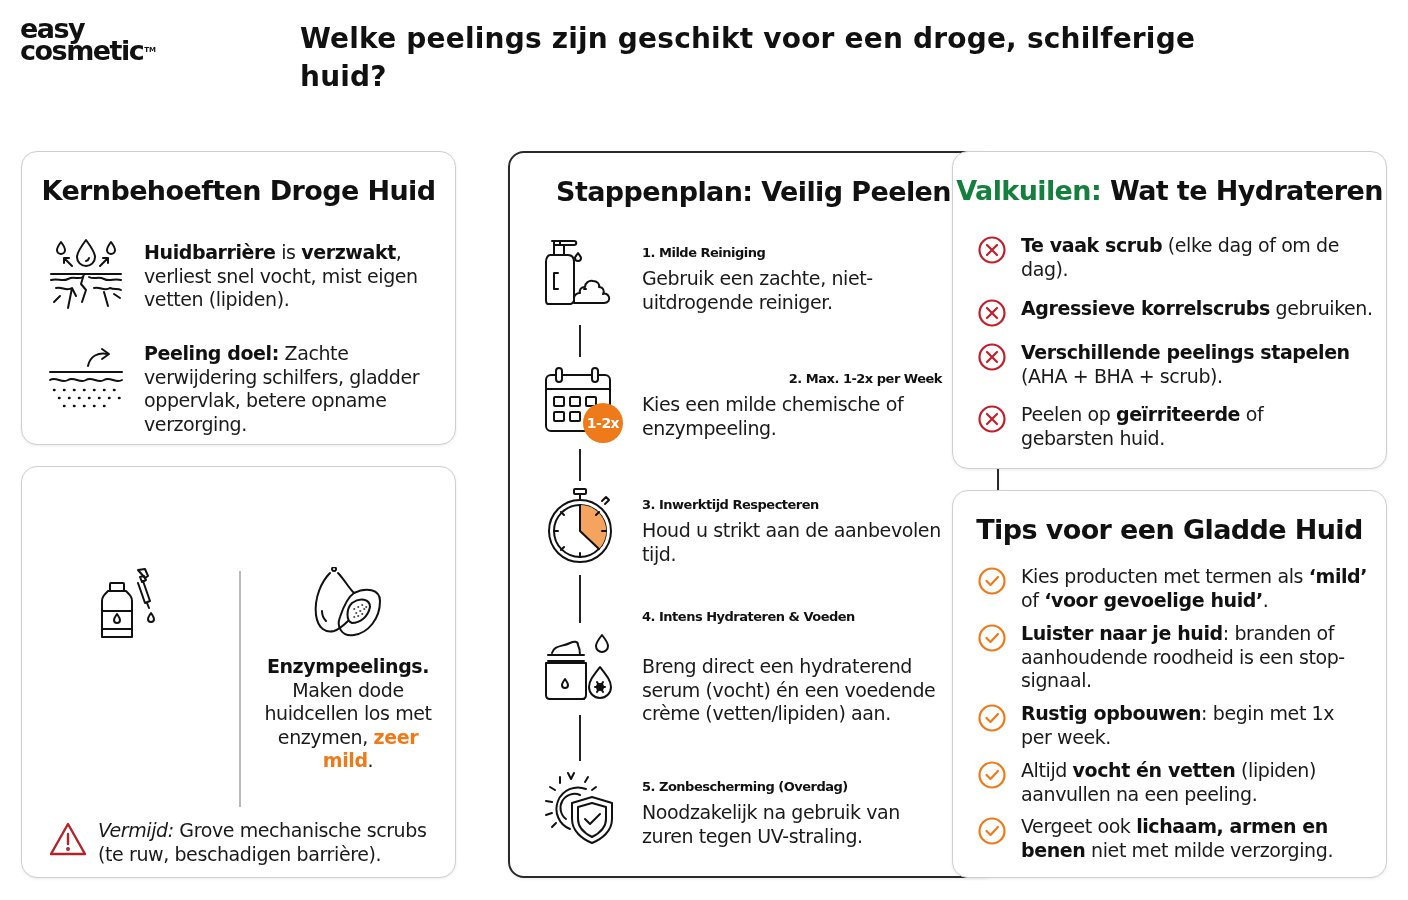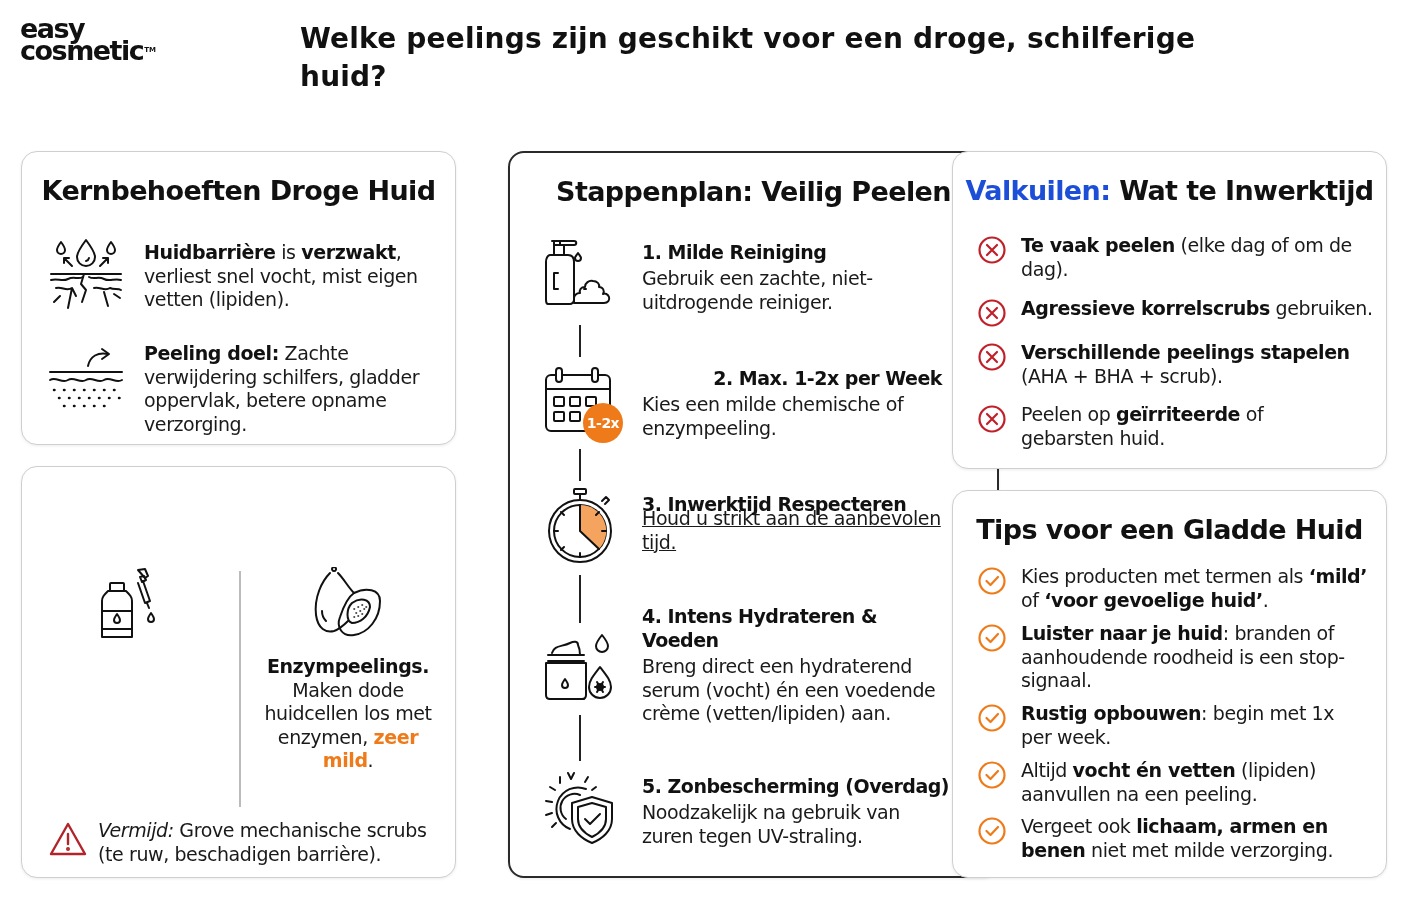--- a/index.html
+++ b/index.html
@@ -9,21 +9,21 @@
   .logo { position: absolute; left: 20px; top: 18px; width: 160px; line-height: 0.82; }
   .logo .l1, .logo .l2 { font-family: "DejaVu Sans", sans-serif; font-weight: bold; font-size: 27px; letter-spacing: -1.5px; color: #111; display: block; }
   .logo .tm { font-size: 7px; letter-spacing: 0; vertical-align: top; position: relative; top: 8px; margin-left: 1px; }
 
   .page-title { position: absolute; left: 300px; top: 20px; width: 900px; font-family: "DejaVu Sans", sans-serif; font-weight: bold; font-size: 28px; line-height: 38px; color: #111; letter-spacing: 0.2px; }
 
   .card { position: absolute; background: #fff; border: 1.5px solid #cfcfcf; border-radius: 16px; box-shadow: 0 1px 3px rgba(0,0,0,0.08); }
   .card.dark { border: 2px solid #2a2a2a; }
 
   .card-title { font-family: "DejaVu Sans", sans-serif; font-weight: bold; font-size: 27px; line-height: 33px; text-align: center; color: #111; letter-spacing: -0.6px; }
-  .red { color: #1d4ed8; }
+  .red { color: #15803d; }
   .orange { color: #ef7a1a; font-weight: bold; }
 
   .txt { font-family: "DejaVu Sans", sans-serif; font-size: 19px; line-height: 23.5px; color: #1a1a1a; letter-spacing: -0.4px; }
   .txt b { font-weight: bold; color: #111; }
 
   
   #c1 { left: 21px; top: 151px; width: 435px; height: 294px; }
   #c1 .card-title { margin-top: 22px; }
   .need-row { position: absolute; left: 24px; display: flex; }
   .need-row .ico { width: 80px; height: 80px; }
@@ -37,21 +37,21 @@
   .divider-v { position: absolute; left: 217px; top: 104px; width: 1.5px; height: 236px; background: #bbb; }
   .avoid-row { position: absolute; left: 26px; top: 352px; }
   .avoid-row .txt { position: absolute; left: 50px; top: 0; width: 340px; }
   .avoid-row .txt i { font-style: italic; }
 
   
   #c3 { left: 480px; top: 151px; width: 491px; height: 727px; margin-left: 28px; }
   #c3 .card-title { margin-top: 22px; }
   .step { position: absolute; left: 0; width: 449px; }
   .step .ico { position: absolute; left: 30px; width: 80px; height: 80px; }
-  .step .step-title { position: absolute; left: 132px; font-family: "DejaVu Sans", sans-serif; font-weight: bold; font-size: 19px; line-height: 23.5px; color: #111; letter-spacing: -0.5px; width: 300px; }
+  .step .step-title { position: absolute; left: 132px; font-family: "DejaVu Sans", sans-serif; font-weight: bold; font-size: 13px; line-height: 23.5px; color: #111; letter-spacing: -0.5px; width: 300px; }
   .step .txt { position: absolute; left: 132px; width: 305px; }
   .connector { position: absolute; left: 69px; width: 1.5px; background: #222; }
 
   
   #c4 { left: 952px; top: 151px; width: 435px; height: 318px; }
   #c4 .card-title { margin-top: 22px; }
   .pit-row { position: absolute; left: 24px; }
   .pit-row .ico { position: absolute; left: 0; top: 1px; width: 30px; height: 30px; }
   .pit-row .txt { position: absolute; left: 44px; width: 360px; }
 
@@ -214,21 +214,21 @@
         <path d="M40 7 v5"></path>
         <path d="M62 14 l4 -4 l3 3 l-4 4"></path>
         <circle cx="40" cy="44" r="31"></circle>
         <circle cx="40" cy="44" r="26"></circle>
         <path d="M40 44 L40 18 A26 26 0 0 1 59 62 Z" fill="#f4a45e" stroke="none"></path>
         <path d="M40 18 V44 L59 62"></path>
         <path d="M40 18 v4 M40 66 v4 M14 44 h4 M62 44 h4 M21 25 l3 3 M59 25 l-3 3 M21 63 l3 -3"></path>
       </svg>
     </div>
     <div class="step-title" style="top:6px;">3. Inwerktijd Respecteren</div>
-    <p class="txt" style="top:20px;text-decoration:underline;">Houd u strikt aan de aanbevolen tijd.</p>
+    <p class="txt" style="top:32px;">Houd u strikt aan de aanbevolen tijd.</p>
   </div>
 
   <div class="connector" style="top:422px; height:48px;"></div>
 
   <div class="step" style="top:452px;">
     <div class="ico" style="top:28px;">
       <svg width="80" height="80" viewBox="0 0 80 80" fill="none" stroke="#111" stroke-width="2" stroke-linecap="round" stroke-linejoin="round">
         <path d="M12 20 C14 12 22 14 30 10 C34 8 38 8 38 12 C40 16 40 20 40 22"></path>
         <path d="M8 22 h36 M8 28 h36"></path>
         <path d="M6 30 h40 v32 c0 3-2 4-4 4 h-32 c-2 0-4-1-4-4z"></path>
@@ -256,30 +256,30 @@
         <path d="M52 34 L66 38 V50 C66 58 60 64 52 68 C44 64 38 58 38 50 V38 Z"></path>
         <path d="M45 50 L50 55 L60 45"></path>
       </svg>
     </div>
     <div class="step-title" style="top:6px; width:310px;">5. Zonbescherming (Overdag)</div>
     <p class="txt" style="top:32px;">Noodzakelijk na gebruik van zuren tegen UV-straling.</p>
   </div>
 </section>
 
 <section class="card" id="c4">
-  <h2 class="card-title"><span class="red">Valkuilen:</span><span> Wat te Inwerktijd</span></h2>
+  <h2 class="card-title"><span class="red">Valkuilen:</span><span> Wat te Hydrateren</span></h2>
 
   <div class="pit-row" style="top:82px;">
     <div class="ico">
       <svg width="30" height="30" viewBox="0 0 30 30" fill="none" stroke="#c0202a" stroke-width="2.2" stroke-linecap="round">
           <circle cx="15" cy="15" r="12.5"></circle>
           <path d="M10 10 L20 20 M20 10 L10 20"></path>
         </svg>
     </div>
-    <p class="txt"><b>Te vaak peelen</b><span> (elke dag of om de dag).</span></p>
+    <p class="txt"><b>Te vaak scrub</b><span> (elke dag of om de dag).</span></p>
   </div>
 
   <div class="pit-row" style="top:145px;">
     <div class="ico">
       <svg width="30" height="30" viewBox="0 0 30 30" fill="none" stroke="#c0202a" stroke-width="2.2" stroke-linecap="round">
           <circle cx="15" cy="15" r="12.5"></circle>
           <path d="M10 10 L20 20 M20 10 L10 20"></path>
         </svg>
     </div>
     <p class="txt" style="width:380px;"><b>Agressieve korrelscrubs</b><span> gebruiken.</span></p>

